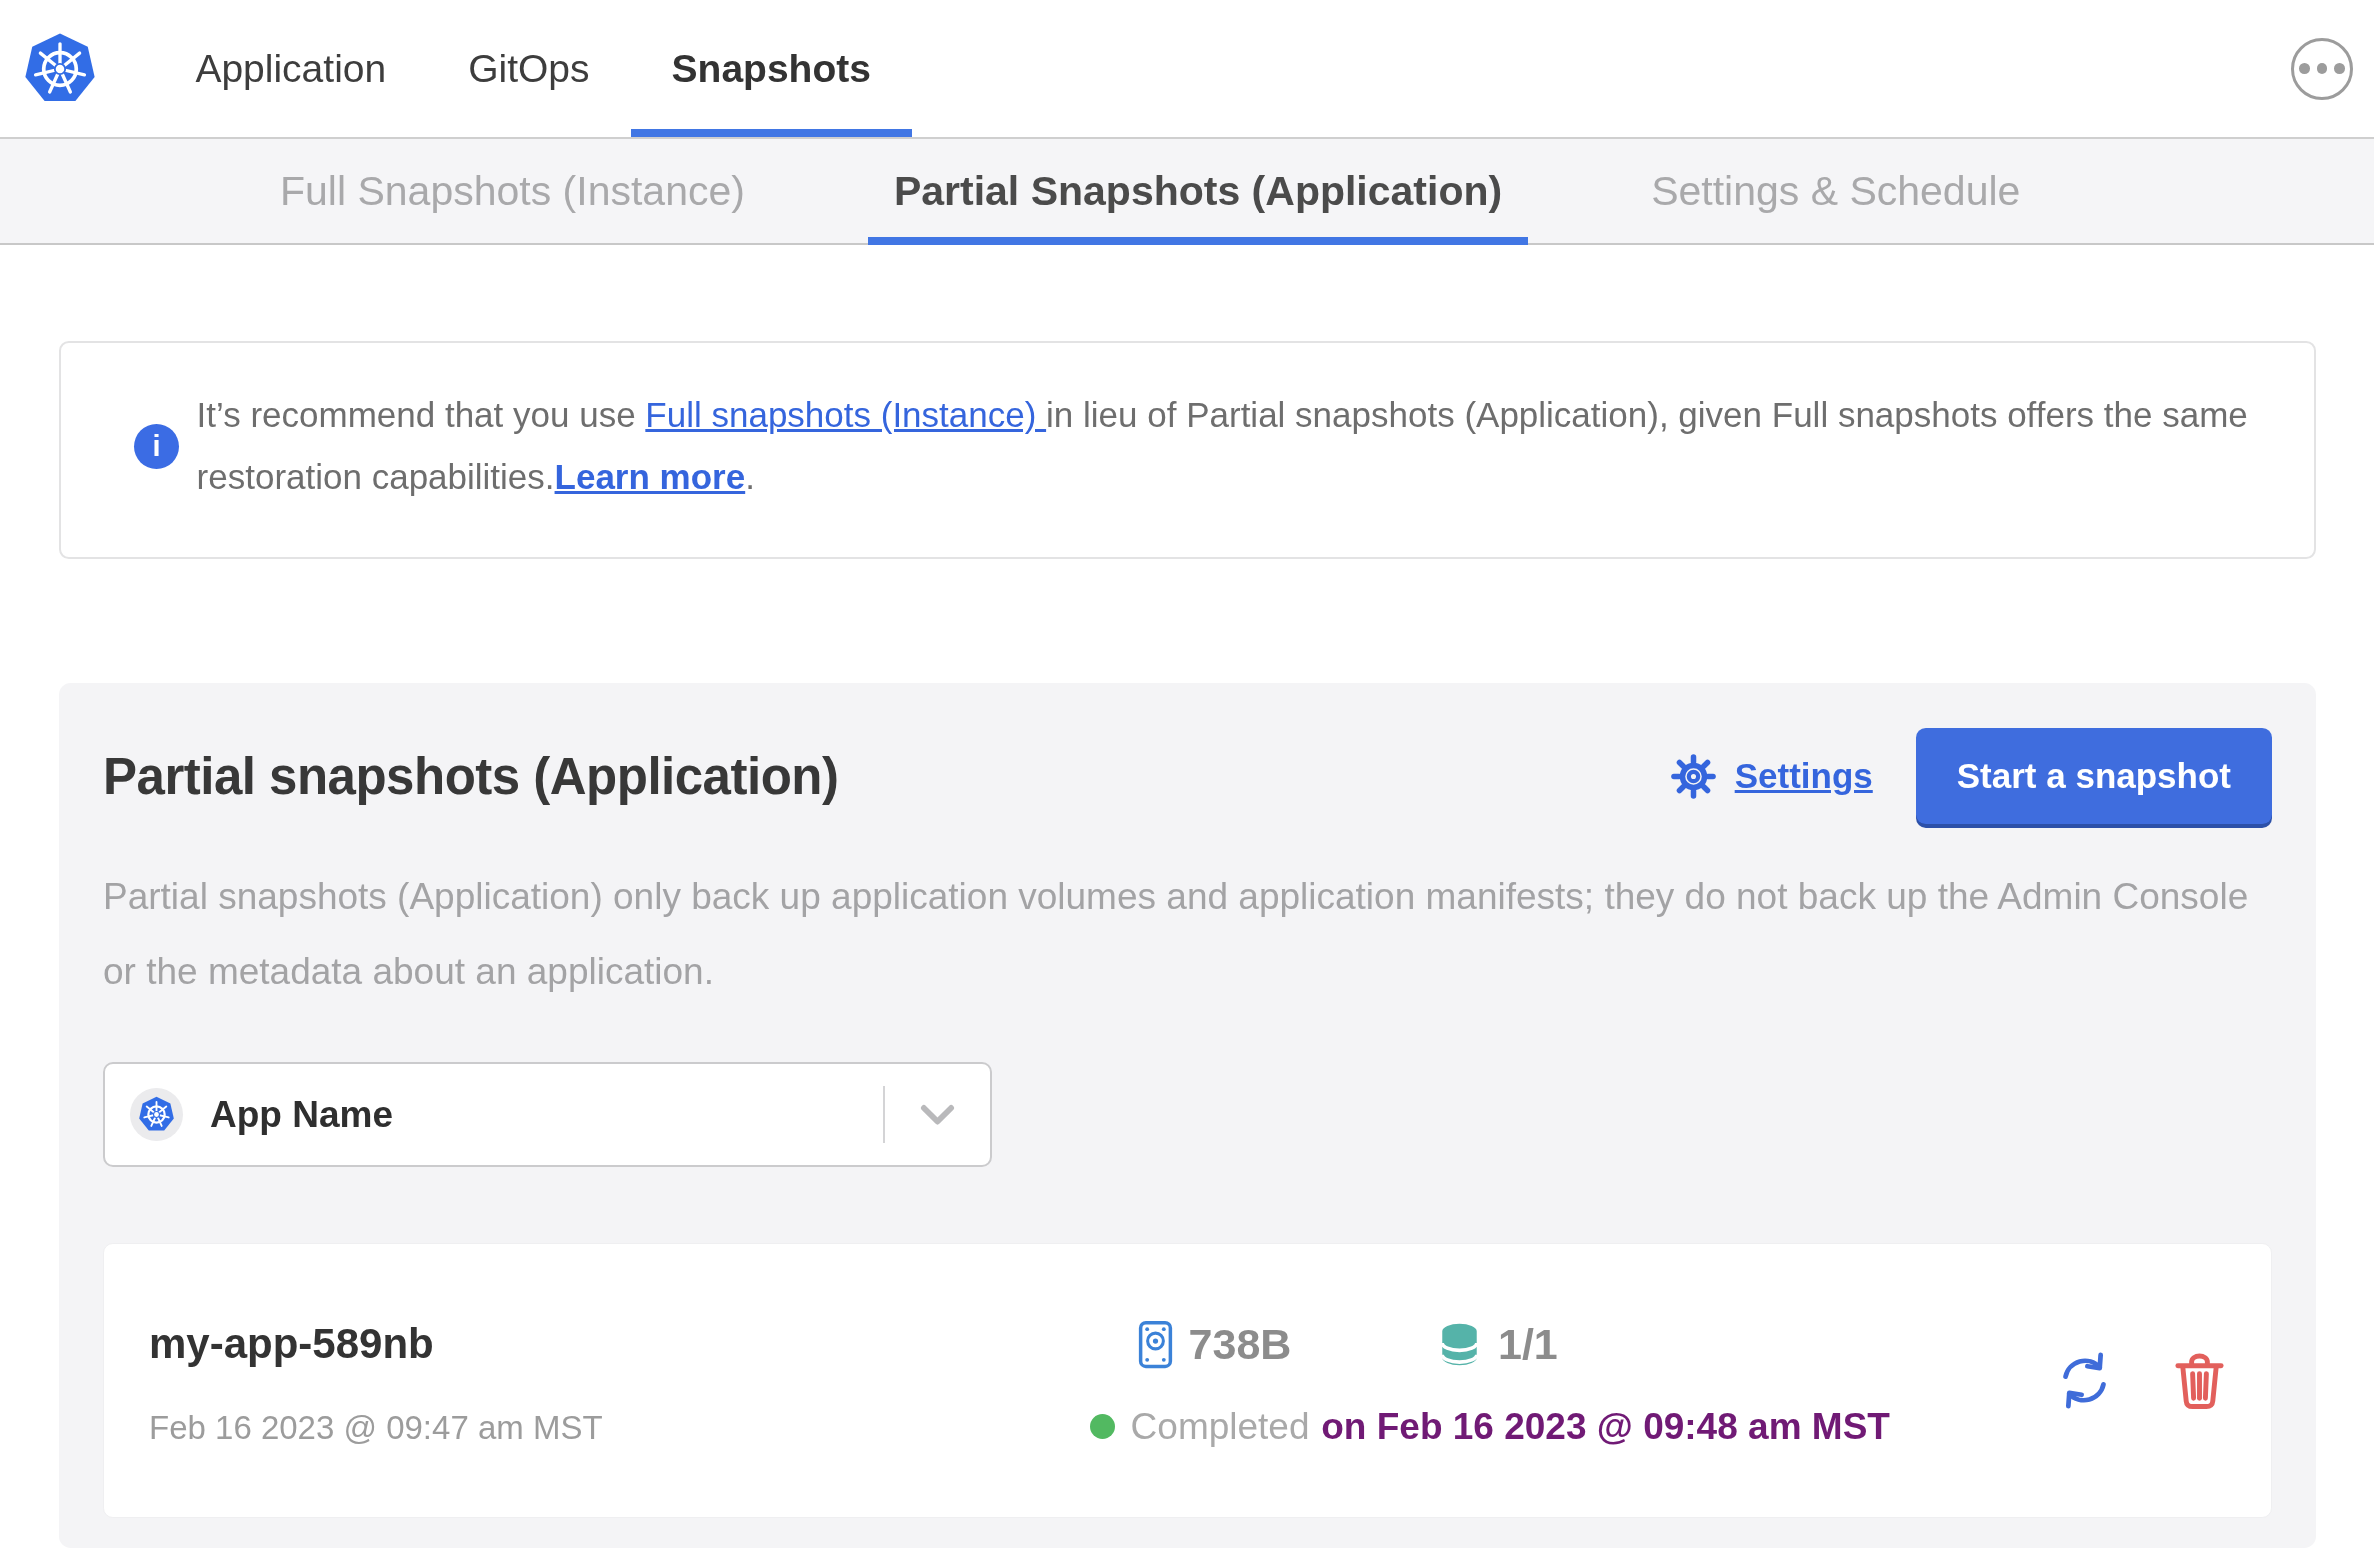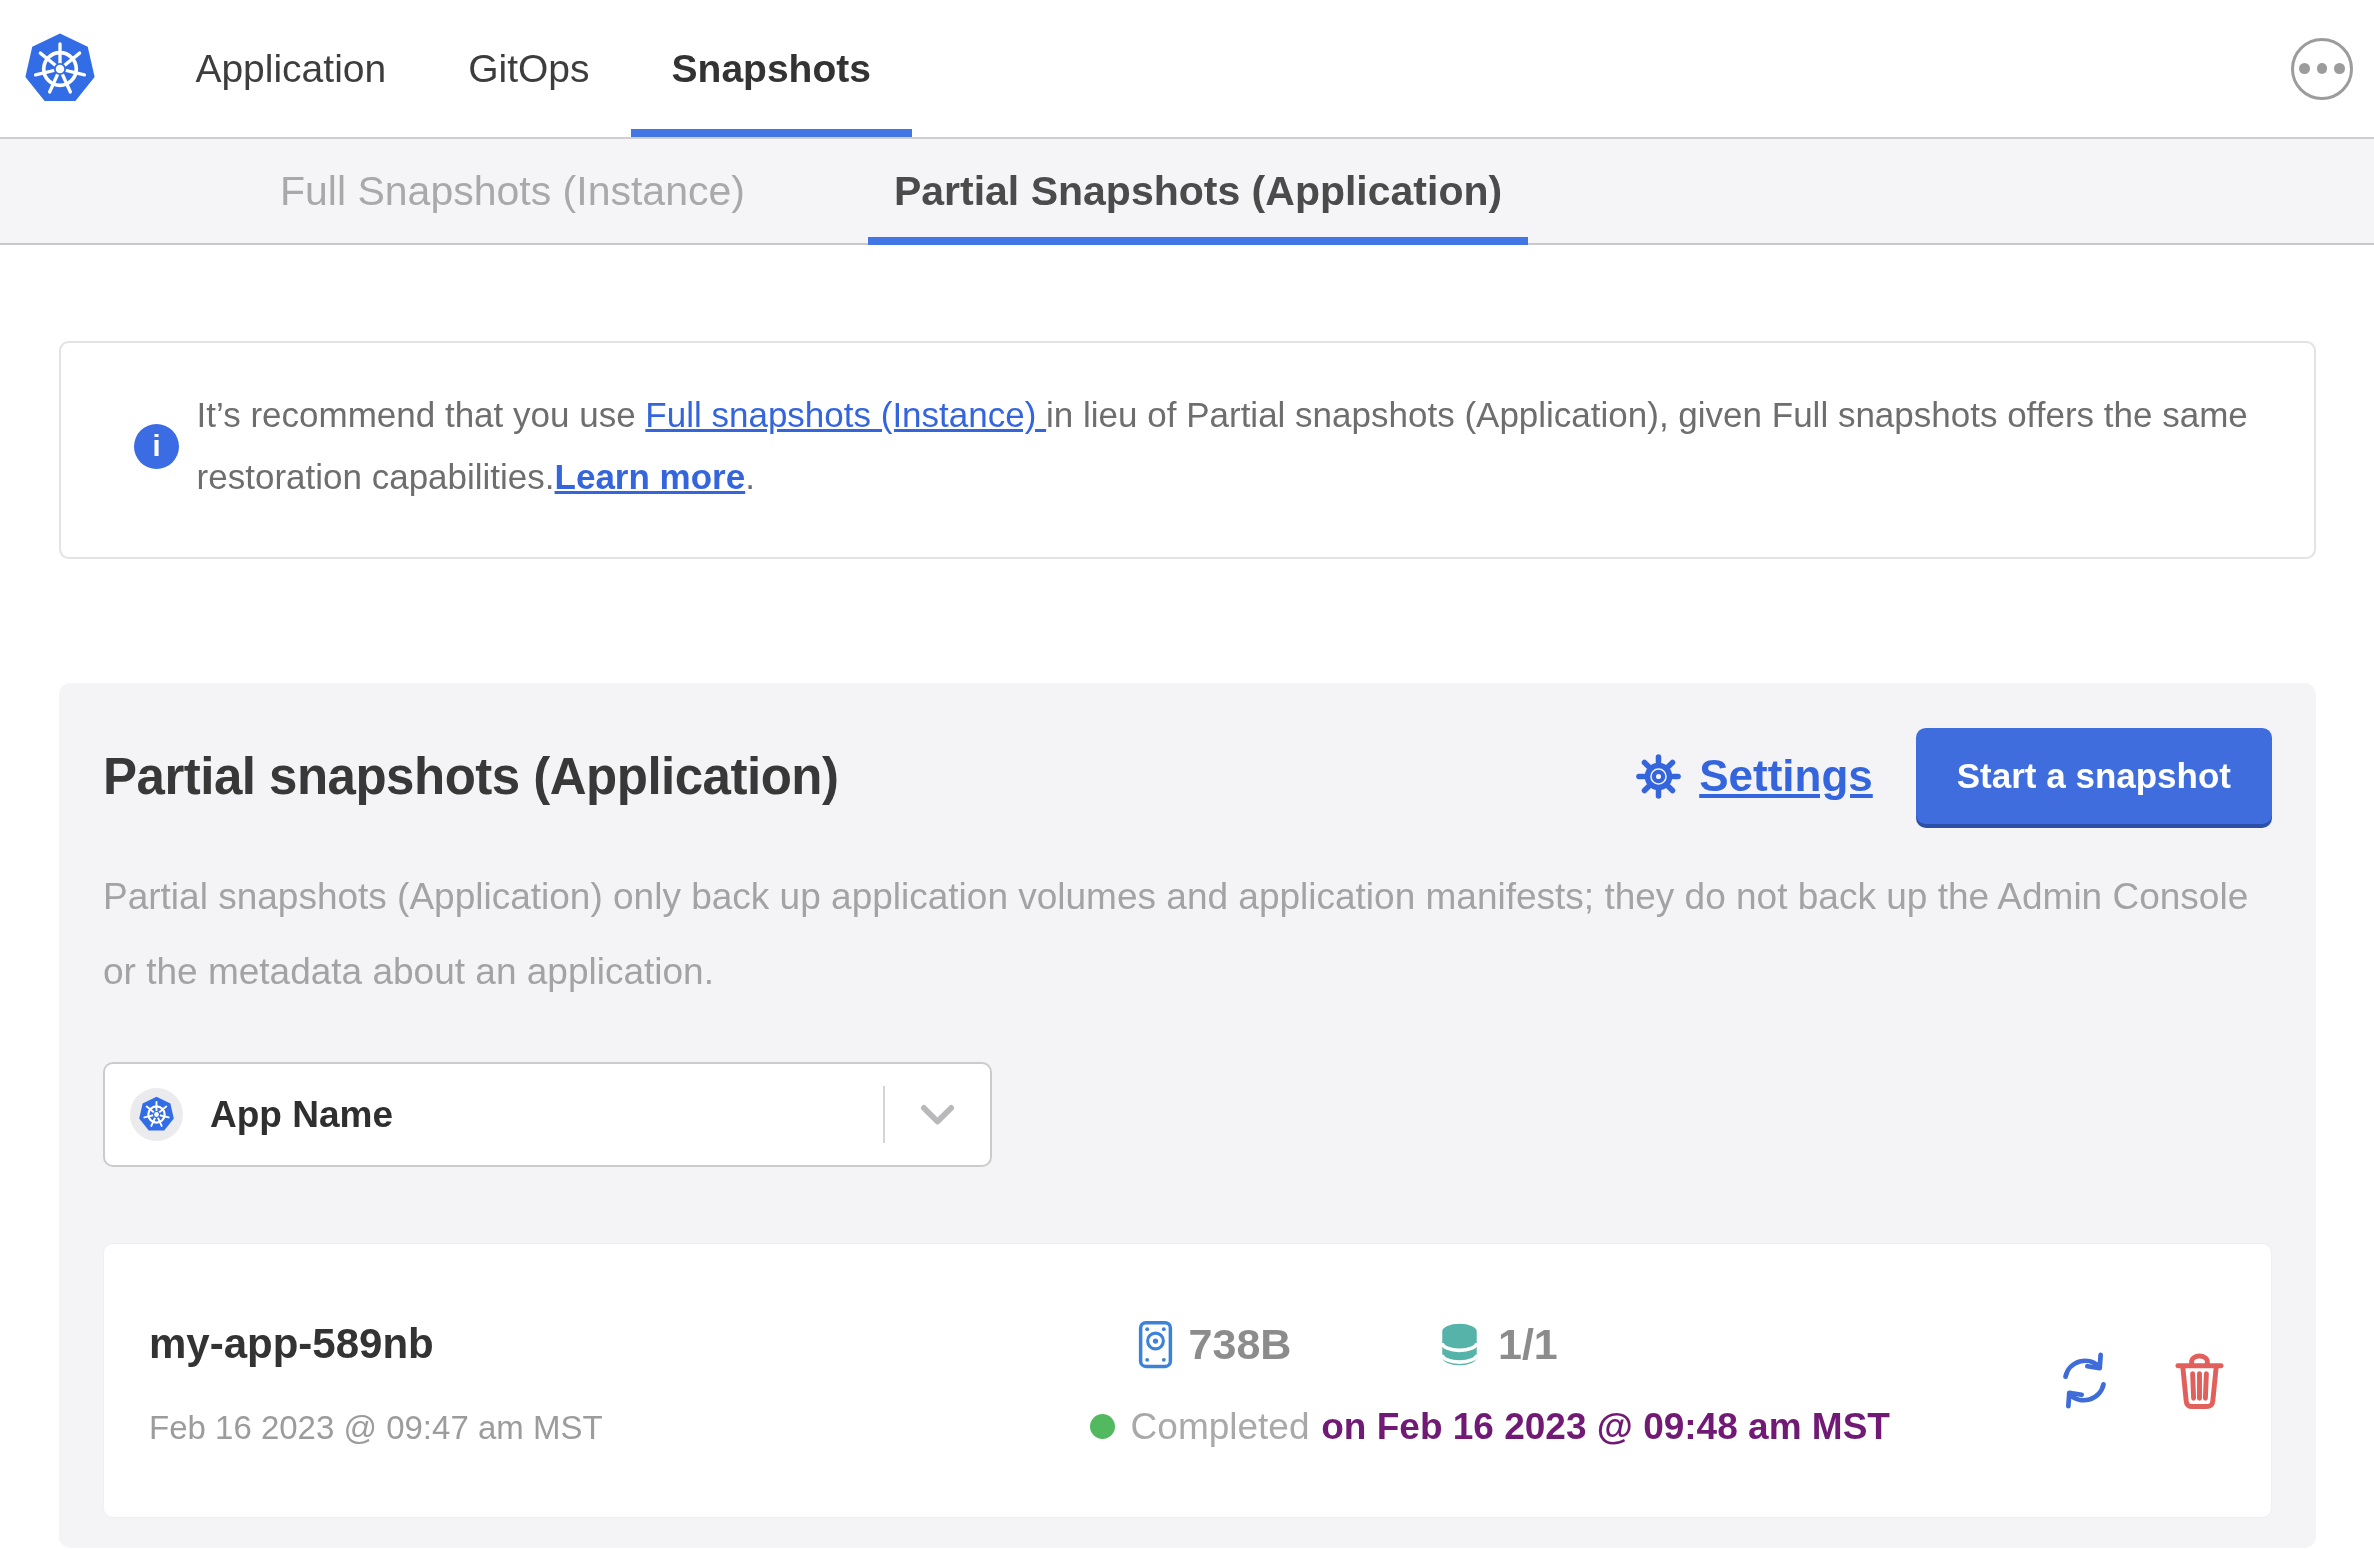--- a/index.html
+++ b/index.html
@@ -70,21 +70,21 @@
   
   .panel{
     margin:124px 59px 0;background:#f4f4f6;border-radius:11.7px;
     padding:45px 44px 47px;height:865px;
   }
   .panel-header{display:flex;align-items:center;}
   .panel-title{font-size:51px;font-weight:700;color:#383838;letter-spacing:-0.5px;}
   .header-actions{margin-left:auto;display:flex;align-items:center;}
   .settings-link{display:flex;align-items:center;gap:15.6px;cursor:pointer;}
   .settings-label{
-    font-size:44px;font-weight:700;color:#3565dd;text-decoration:underline;
+    font-size:35px;font-weight:700;color:#3565dd;text-decoration:underline;
   }
   .start-btn{
     margin-left:43px;height:96px;padding:0 41px;border:none;border-radius:9.8px;
     background:#3f6dde;box-shadow:0 3.9px 0 #2c50a8;color:#fff;font-size:35px;
     font-weight:700;font-family:inherit;cursor:pointer;
   }
   .panel-desc{
     margin-top:35px;font-size:37px;line-height:75px;color:#a3a3a5;
     max-width:2204px;
   }
@@ -149,20 +149,21 @@
   <button class="more-btn" aria-label="more options">
     <i></i>
       <i></i>
       <i></i>
   </button>
 </header>
 
 <nav class="subnav">
   <div class="subnav-tab">Full Snapshots (Instance)</div>
   <div class="subnav-tab active">Partial Snapshots (Application)</div>
+  <div class="subnav-tab">Settings &amp; Schedule</div>
 </nav>
 
 <section class="banner">
   <div class="info-icon">i</div>
   <p class="banner-text"><span>It’s recommend that you use </span><a class="inline-link">Full snapshots (Instance)&nbsp;</a><span>in lieu of Partial snapshots (Application), given Full snapshots offers the same restoration capabilities.</span><a class="inline-link bold">Learn more</a><span>.</span></p>
 </section>
 
 <section class="panel">
 
   <div class="panel-header">

